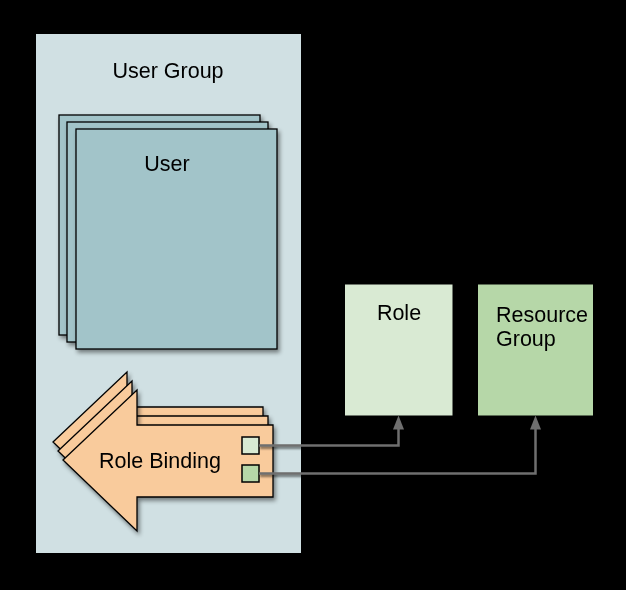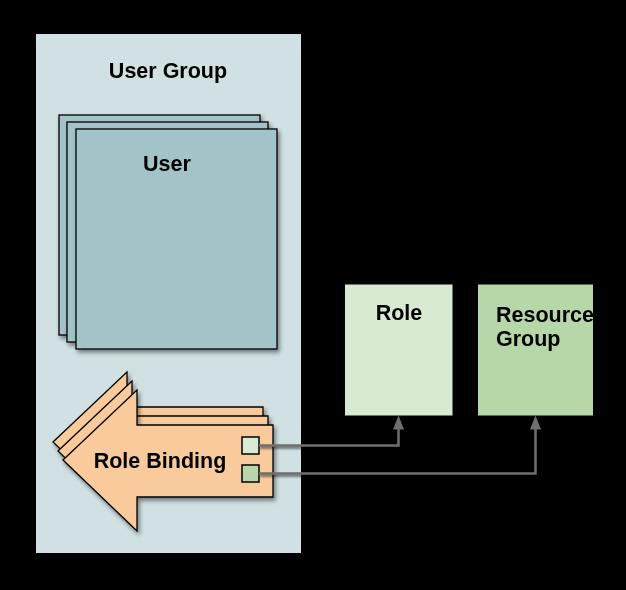--- a/index.html
+++ b/index.html
@@ -9,21 +9,20 @@
   body {
     width: 626px;
     height: 590px;
     overflow: hidden;
     font-family: "Liberation Sans", sans-serif;
   }
   #stage {
     position: relative;
     width: 626px;
     height: 590px;
-    font-weight: bold;
   }
   svg {
     display: block;
   }
   .node-label {
     font-family: "Liberation Sans", sans-serif;
     font-size: 21.5px;
     fill: #000000;
   }
   .shape {

